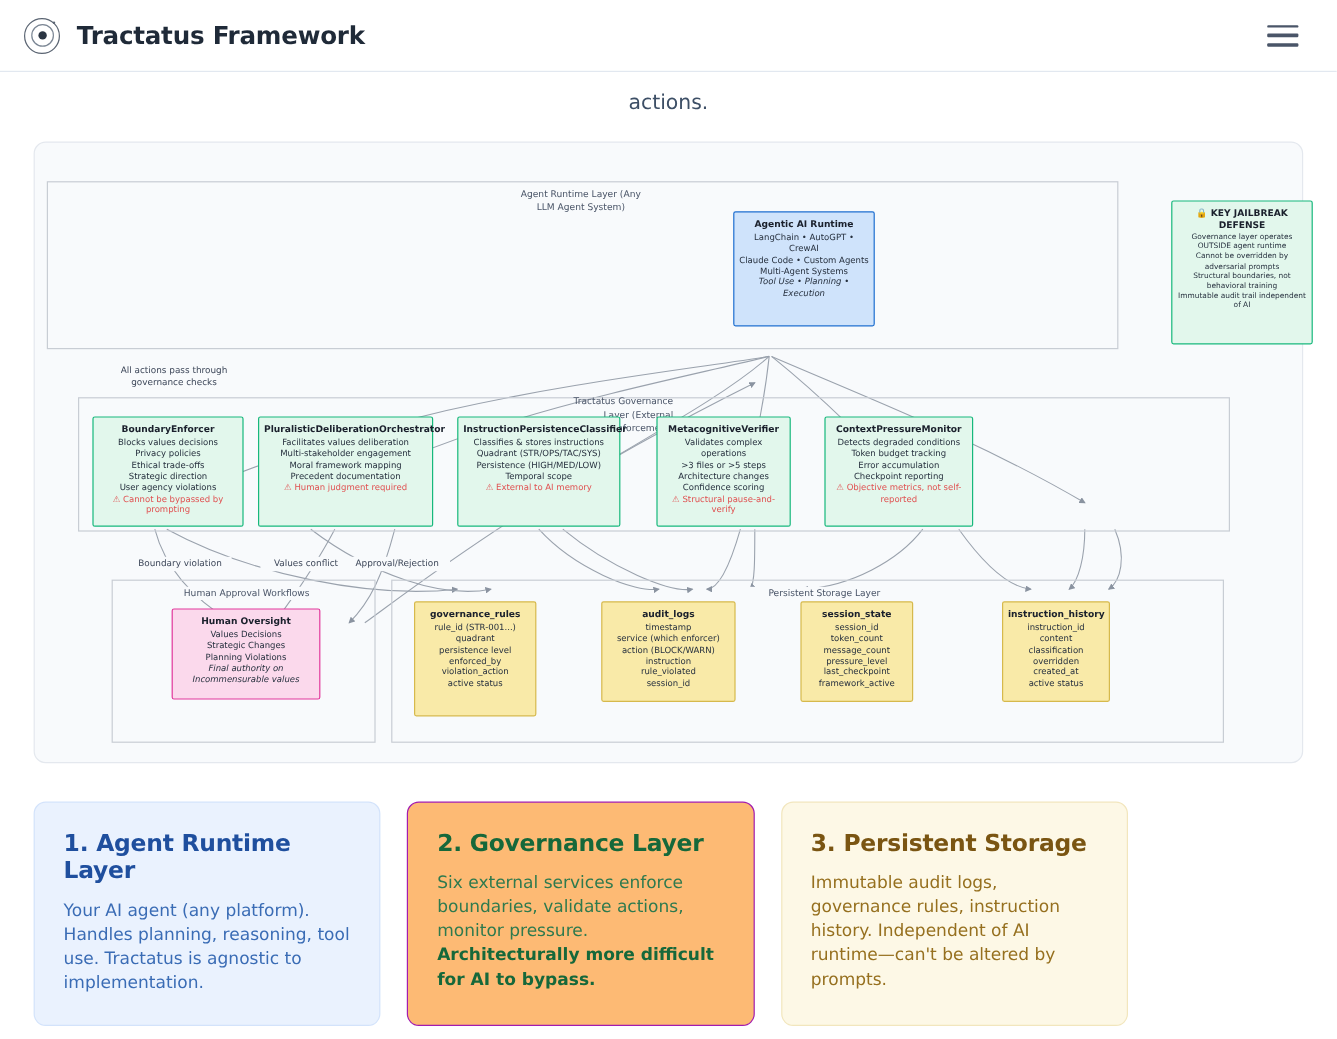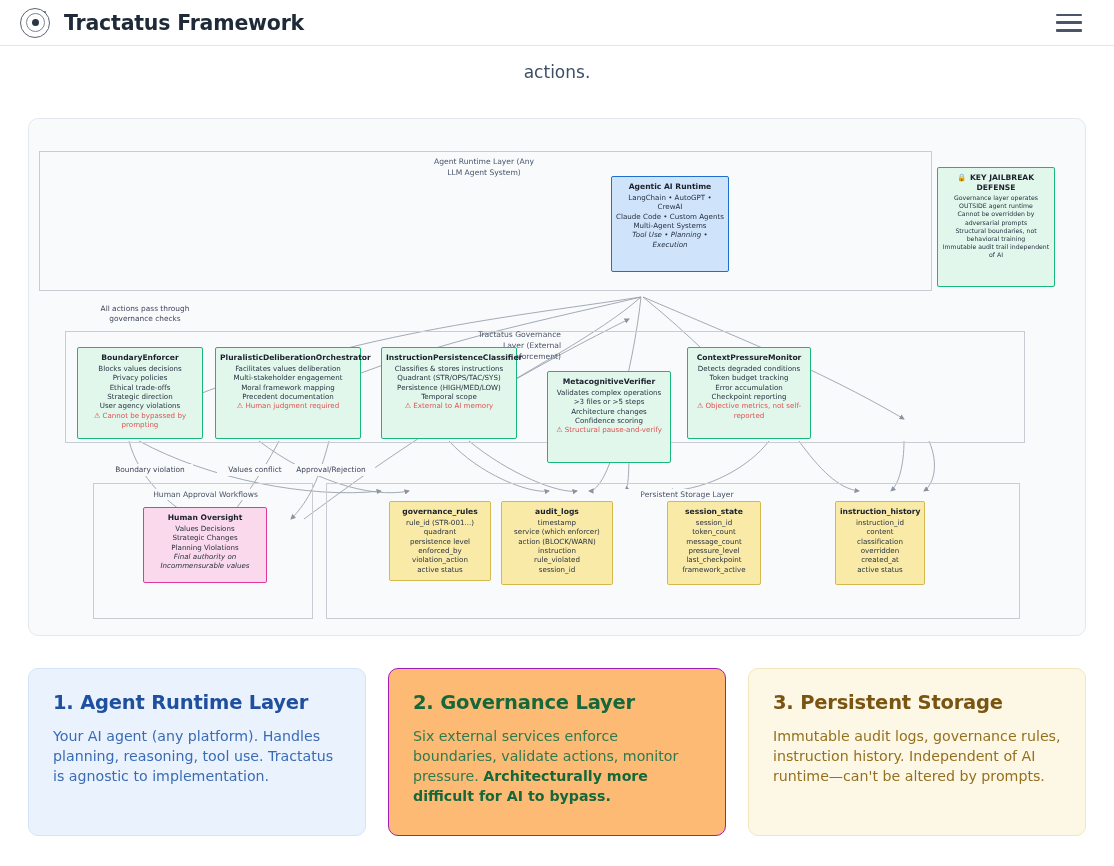--- a/index.html
+++ b/index.html
@@ -7,21 +7,21 @@
   body {
     width:1114px; height:866px;
     background:#ffffff;
     font-family:"DejaVu Sans", sans-serif;
     overflow:hidden;
     color:#2c3e50;
   }
 
   
   .header {
-    height:46px; width:100%;
+    height:60px; width:100%;
     background:#ffffff;
     border-bottom:1px solid #e2e8f0;
     display:flex; align-items:center;
     padding:0 20px;
     position:relative;
     text-align:right;
   }
   .logo-wrap { display:flex; align-items:center; gap:14px; }
   .logo-mark {
     width:30px; height:30px; border-radius:50%;
@@ -111,21 +111,21 @@
     color:#1a202c; display:block; margin-bottom:1px;
   }
   .node .n-line { display:block; font-size:7.1px; color:#27313f; }
   .node .n-warn { display:block; font-size:7.1px; color:#e05252; }
   .node .n-ital { font-style:italic; }
 
   .node.runtime {
     background:#cfe3fb; border:1.8px solid #1f6fd0;
   }
   .node.defense {
-    background:#e2f7ec; border:1.8px solid #17b87c;
+    background:#e2f7ec; border:1.8px solid #17b87c;margin-left:39px;
   }
   .node.defense .n-title { font-size:7.6px; }
   .node.defense .n-line { font-size:6.2px; }
   .node.service {
     background:#e2f7ec; border:1.5px solid #17b87c;
   }
   .node.human {
     background:#fbd9ec; border:1.8px solid #e2389c;
   }
   .node.store {
@@ -140,21 +140,21 @@
     padding:1px 2px;
     text-align:center;
     line-height:1.4;
     z-index:2;
   }
 
   
   .cards {
     position:absolute;
     left:28px; top:668px;
-    width:1058px;
+    width:912px;
     display:flex; gap:22px;
   }
   .card {
     flex:1 1 0;
     border-radius:10px;
     padding:22px 24px 24px 24px;
     min-height:168px;
   }
   .card h3 {
     margin:0 0 12px 0;
@@ -284,21 +284,21 @@
 
     <div class="node service" style="left:352px; top:228px; width:136px; height:92px;">
       <span class="n-title">InstructionPersistenceClassifier</span>
       <span class="n-line">Classifies &amp; stores instructions</span>
       <span class="n-line">Quadrant (STR/OPS/TAC/SYS)</span>
       <span class="n-line">Persistence (HIGH/MED/LOW)</span>
       <span class="n-line">Temporal scope</span>
       <span class="n-warn">⚠ External to AI memory</span>
     </div>
 
-    <div class="node service" style="left:518px; top:228px; width:124px; height:92px;margin-top:24px;">
+    <div class="node service" style="left:518px; top:228px; width:112px; height:92px;">
       <span class="n-title">MetacognitiveVerifier</span>
       <span class="n-line">Validates complex operations</span>
       <span class="n-line">&gt;3 files or &gt;5 steps</span>
       <span class="n-line">Architecture changes</span>
       <span class="n-line">Confidence scoring</span>
       <span class="n-warn">⚠ Structural pause-and-verify</span>
     </div>
 
     <div class="node service" style="left:658px; top:228px; width:124px; height:92px;">
       <span class="n-title">ContextPressureMonitor</span>
@@ -312,21 +312,21 @@
 
     <div class="node human" style="left:114px; top:388px; width:124px; height:76px;">
       <span class="n-title">Human Oversight</span>
       <span class="n-line">Values Decisions</span>
       <span class="n-line">Strategic Changes</span>
       <span class="n-line">Planning Violations</span>
       <span class="n-line n-ital">Final authority on</span>
       <span class="n-line n-ital">Incommensurable values</span>
     </div>
 
-    <div class="node store" style="left:316px; top:382px; width:102px; height:80px;margin-left:44px;">
+    <div class="node store" style="left:316px; top:382px; width:102px; height:96px;">
       <span class="n-title">governance_rules</span>
       <span class="n-line">rule_id (STR-001...)</span>
       <span class="n-line">quadrant</span>
       <span class="n-line">persistence level</span>
       <span class="n-line">enforced_by</span>
       <span class="n-line">violation_action</span>
       <span class="n-line">active status</span>
     </div>
 
     <div class="node store" style="left:472px; top:382px; width:112px; height:84px;">

